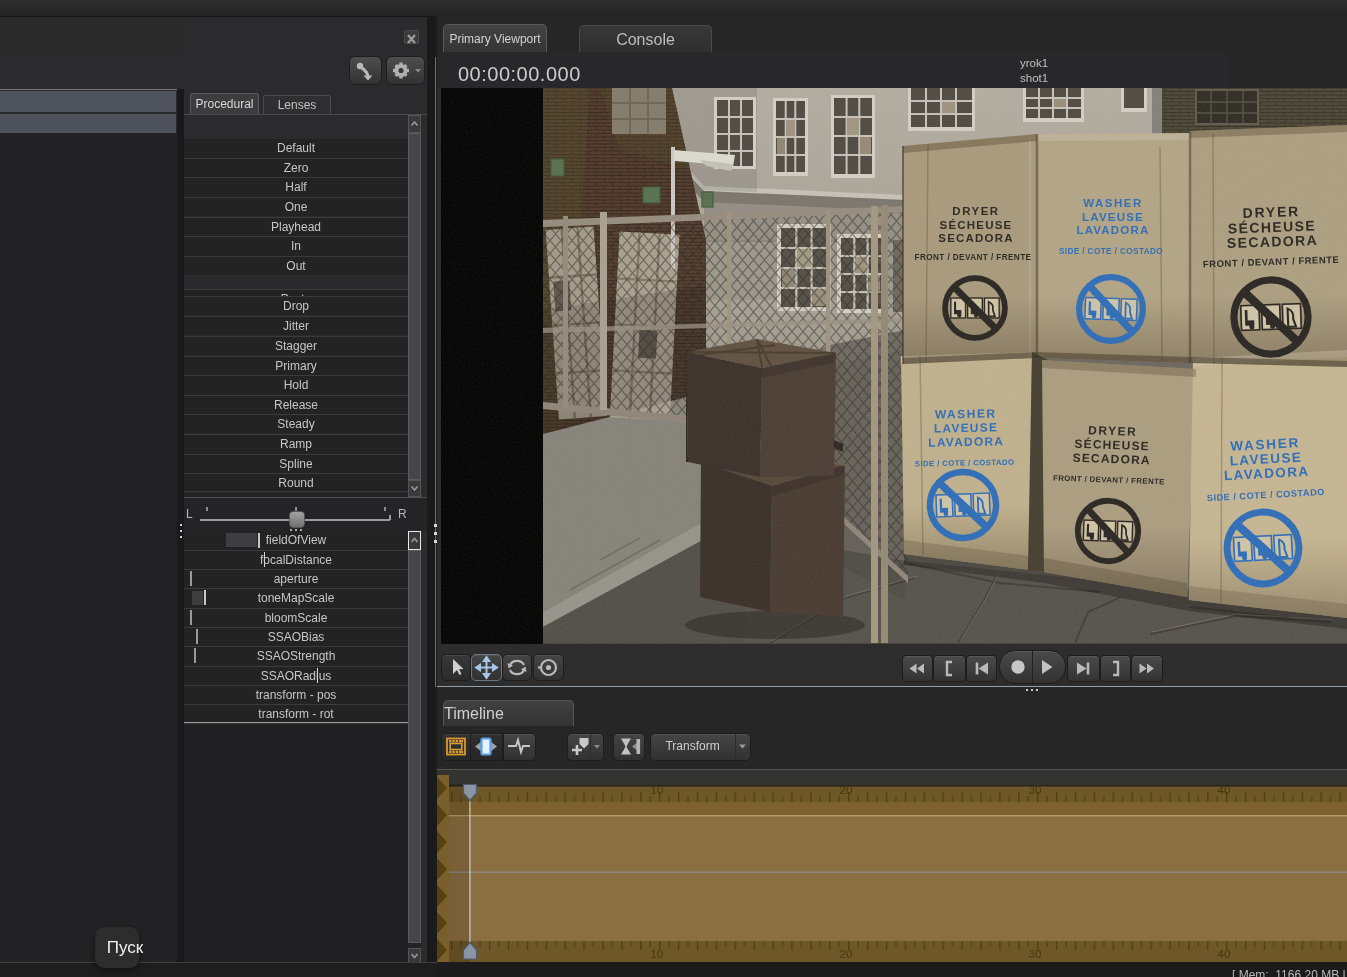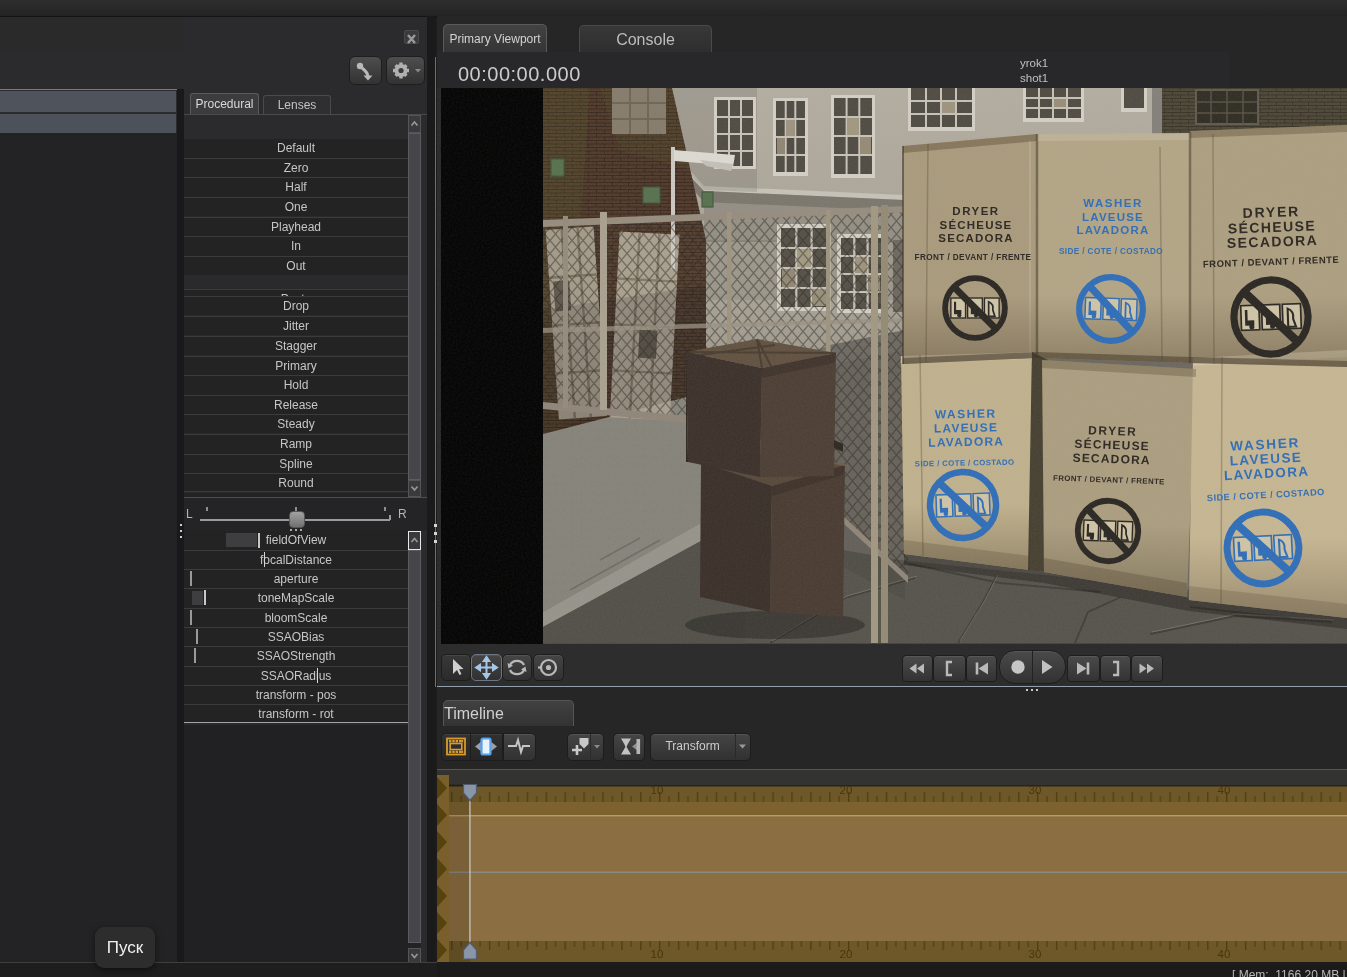--- a/index.html
+++ b/index.html
@@ -663,15 +663,15 @@
     <path d="M26.5 189 v-9 l6.5 -7.5 l6.5 7.5 v9 Z" fill="#8a96a8" stroke="#505c6e" stroke-width="1.2"></path>
   </svg>
 </div>
 
 <div class="abs" style="left:0;top:962px;width:437px;height:1px;background:#3f3f3f;"></div>
 <div class="abs" style="left:0;top:963px;width:437px;height:14px;background:#1e1e1e;"></div>
 <div class="abs" style="left:437px;top:965px;width:910px;height:12px;background:#1b1b1b;overflow:hidden;">
   <div class="abs" style="left:795px;top:3px;width:200px;font-size:12px;color:#b8b8b8;white-space:nowrap;">[ Mem:&nbsp; 1166.20 MB | Ga</div>
 </div>
 
-<div class="abs" style="left:95px;top:927px;width:60px;height:41px;background:#2d2d2d;border-radius:9px;box-shadow:0 2px 6px rgba(0,0,0,.5);">
+<div class="abs" style="left:95px;top:927px;width:44px;height:41px;background:#2d2d2d;border-radius:9px;box-shadow:0 2px 6px rgba(0,0,0,.5);">
   <div class="abs" style="left:0;top:0;width:60px;height:41px;line-height:41px;text-align:center;color:#f0f0f0;font-size:17px;">Пуск</div>
 </div>
 
 </body></html>

